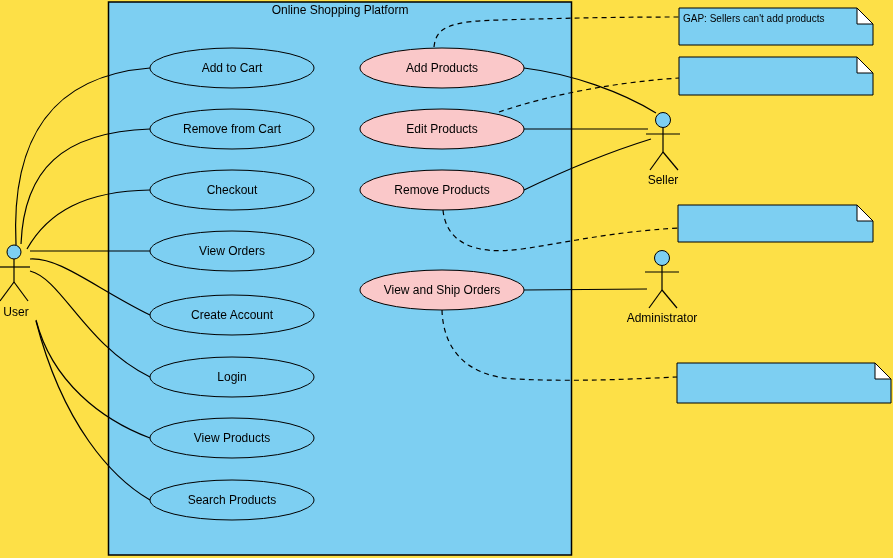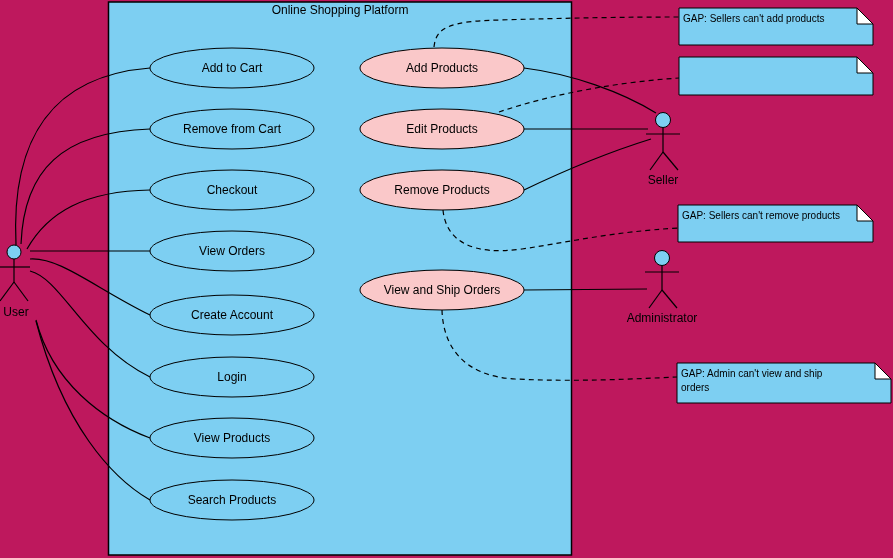--- a/index.html
+++ b/index.html
@@ -1,17 +1,17 @@
 <!DOCTYPE html>
 <html><head>
 <meta charset="utf-8">
 <style>
   html,body{margin:0;padding:0;background:#fff;}
   .stage{
-    position:relative;width:893px;height:558px;background:#be185d;
+    position:relative;width:893px;height:558px;background:#fde047;
     font-family:"Liberation Sans",sans-serif;overflow:hidden;
   }
   .stage svg{position:absolute;left:0;top:0;}
   svg text{fill:#000;font-family:"Liberation Sans",sans-serif;font-size:12px;}
   svg text.title{font-size:12px;}
   .shape{stroke:#000;stroke-width:1;}
   .fill-blue{fill:#7DCFF2;}
   .fill-pink{fill:#FAC8C9;}
   .fill-white{fill:#ffffff;}
   .line{stroke:#000;stroke-width:1.2;fill:none;}
@@ -144,15 +144,13 @@
     <path class="shape fill-blue" d="M678,205 L857,205 L873,221 L873,242 L678,242 Z"></path>
     <path class="shape fill-white" d="M857,205 L873,221 L857,221 Z"></path>
   </g>
   <g>
     <path class="shape fill-blue" d="M677,363 L875,363 L891,379 L891,403 L677,403 Z"></path>
     <path class="shape fill-white" d="M875,363 L891,379 L875,379 Z"></path>
   </g>
 </svg>
 
   <div class="note-text" style="left:683px;top:12px;width:172px;">GAP: Sellers can't add products</div>
-  <div class="note-text" style="left:682px;top:209px;width:180px;">GAP: Sellers can't remove products</div>
-  <div class="note-text" style="left:681px;top:367px;width:170px;">GAP: Admin can't view and ship orders</div>
 </div>
 
 </body></html>

